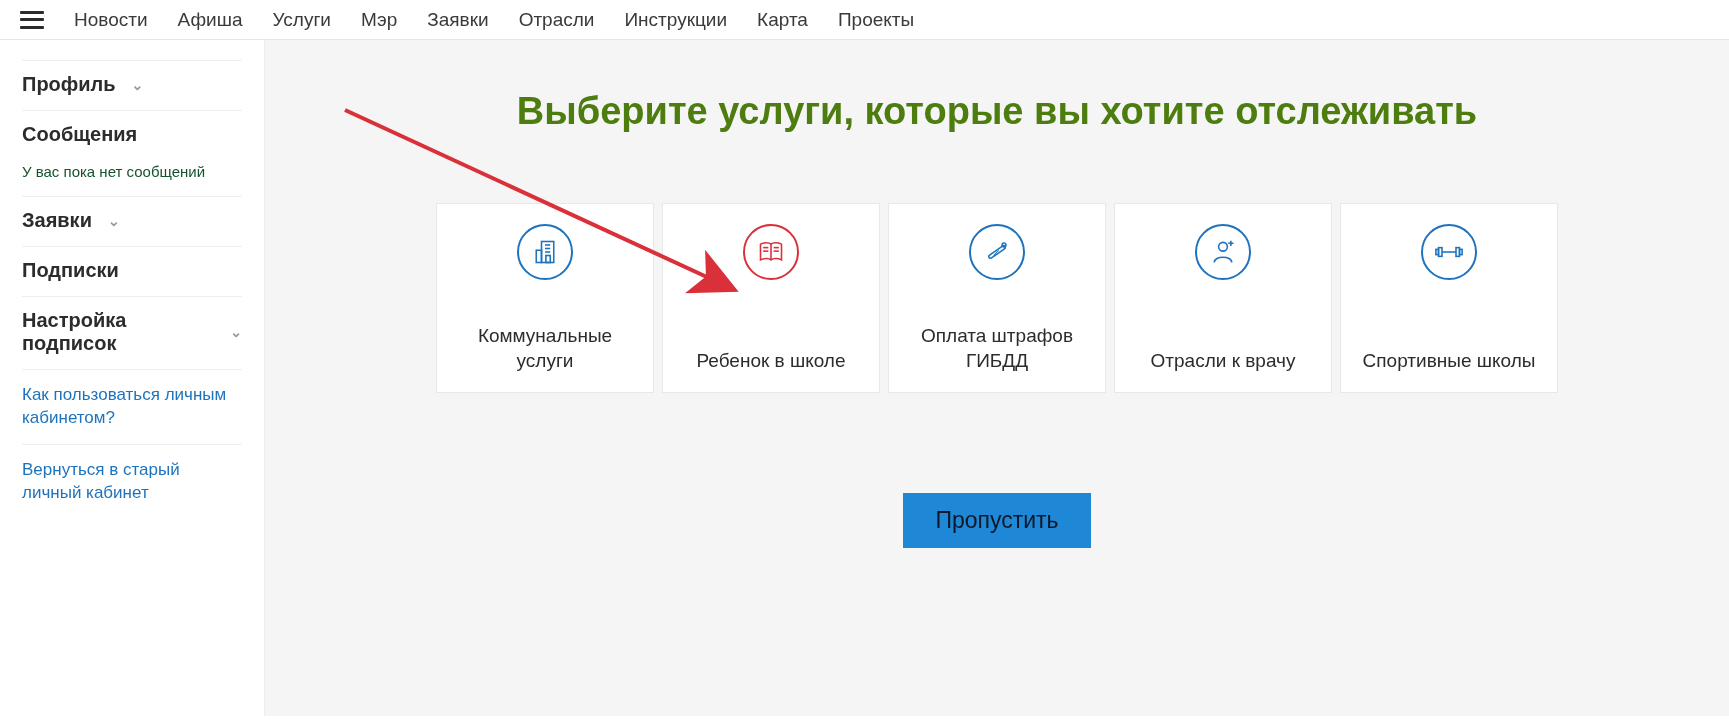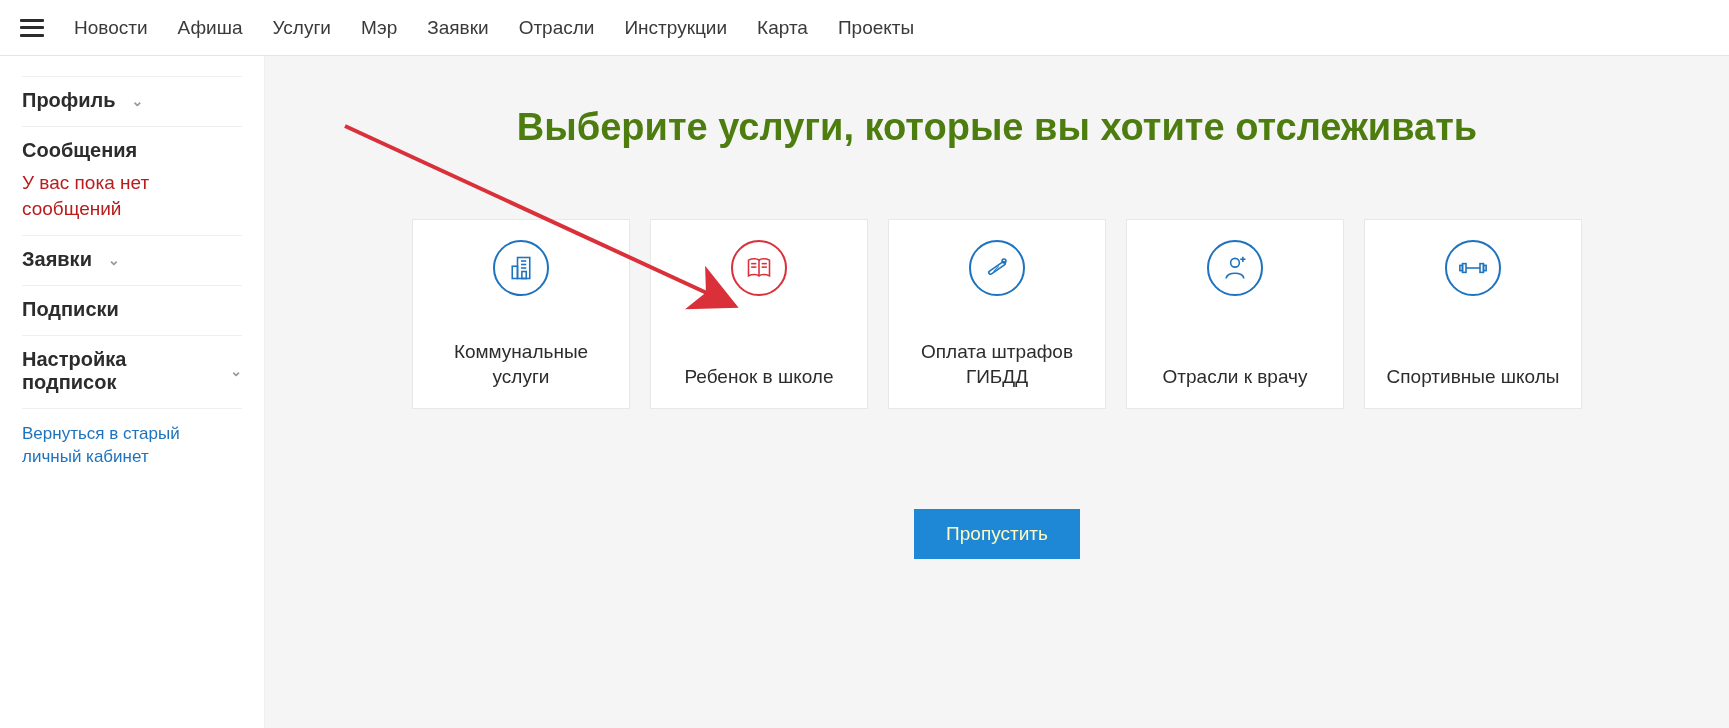--- a/index.html
+++ b/index.html
@@ -6,21 +6,21 @@
   body {
     font-family: "Segoe UI", "Helvetica Neue", Arial, sans-serif;
     color: #2c2c2c;
     background: #fff;
     width: 1729px;
   }
   
   .topnav {
     display: flex;
     align-items: center;
-    height: 56px;
+    height: 40px;
     padding: 0 20px;
     border-bottom: 1px solid #e6e6e6;
     gap: 30px;
   }
   .hamburger {
     width: 24px; height: 18px; display: flex; flex-direction: column; justify-content: space-between;
     cursor: pointer;
   }
   .hamburger span { display:block; height:3px; background:#2c2c2c; border-radius:1px; }
   .topnav .nav-item {
@@ -44,23 +44,23 @@
   .side-title {
     font-size: 20px;
     font-weight: 600;
     display: flex;
     align-items: center;
     gap: 16px;
     cursor: pointer;
   }
   .side-title .chev { color:#9a9a9a; font-size:14px; }
   .side-desc {
-    margin-top: 8px;
-    font-size: 19px;
-    color: #b91c1c;
+    margin-top: 16px;
+    font-size: 15px;
+    color: #14532d;
     line-height: 1.35;
   }
   .side-link {
     display:block;
     padding: 14px 0;
     font-size: 17px;
     color: #1e73be;
     line-height: 1.35;
     border-bottom: 1px solid #eee;
     cursor: pointer;
@@ -75,21 +75,21 @@
   }
   .main h1 {
     text-align: center;
     font-size: 38px;
     font-weight: 700;
     color: #4d7c0f;
     margin: 10px 0 70px;
   }
   .cards {
     display: flex;
-    gap: 20px;
+    gap: 8px;
     justify-content: center;
     flex-wrap: nowrap;
   }
   .card {
     width: 218px;
     height: 190px;
     background: #fff;
     border: 1px solid #e8e8e8;
     display: flex;
     flex-direction: column;
@@ -109,23 +109,23 @@
     font-size: 19px;
     color: #2c2c2c;
     text-align: center;
     line-height: 1.35;
     margin-top: 14px;
   }
   .skip-btn {
     display: block;
     margin: 100px auto 0;
     background: #1e88d6;
-    color: #fef9c3;
+    color: #0f172a;
     border: none;
-    font-size: 19px;
+    font-size: 23px;
     padding: 14px 32px;
     cursor: pointer;
   }
   
   .arrow-overlay {
     position: absolute;
     top: 30px;
     left: 60px;
     width: 700px;
     height: 280px;
@@ -177,20 +177,21 @@
       <div class="side-title">
         <span>Подписки</span>
       </div>
     </div>
     <div class="side-group">
       <div class="side-title">
         <span>Настройка подписок</span>
         <span class="chev">⌄</span>
       </div>
     </div>
+    <a class="side-link">Как пользоваться личным кабинетом?</a>
     <a class="side-link">Вернуться в старый личный кабинет</a>
   </aside>
 
   <main class="main">
 
     <svg class="arrow-overlay" viewBox="0 0 700 280">
       <defs>
         <marker id="ah" markerWidth="14" markerHeight="14" refX="11" refY="6" orient="auto">
           <path d="M0,0 L12,6 L0,12 L3,6 Z" fill="#d9303a"></path>
         </marker>

